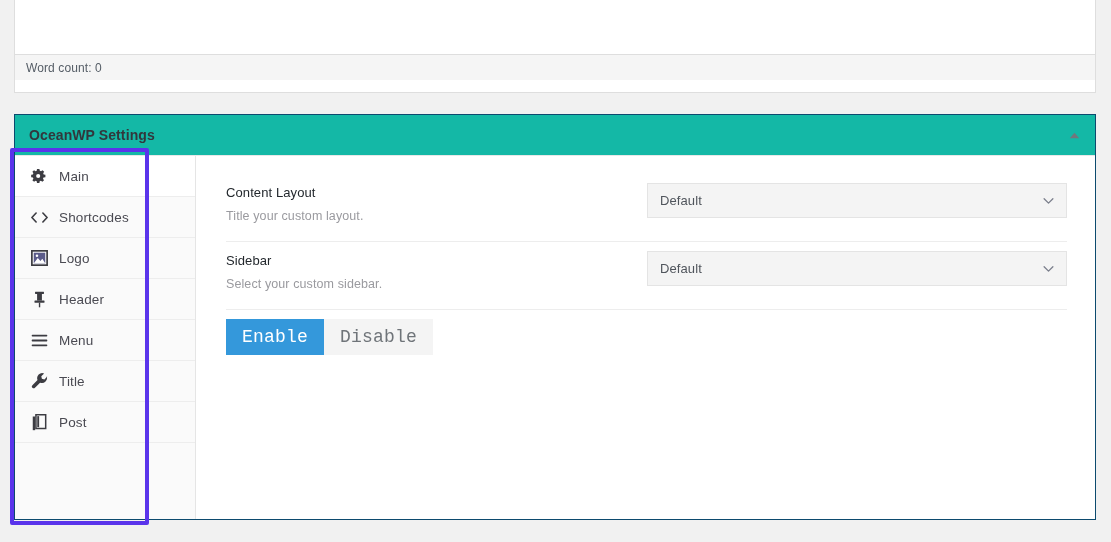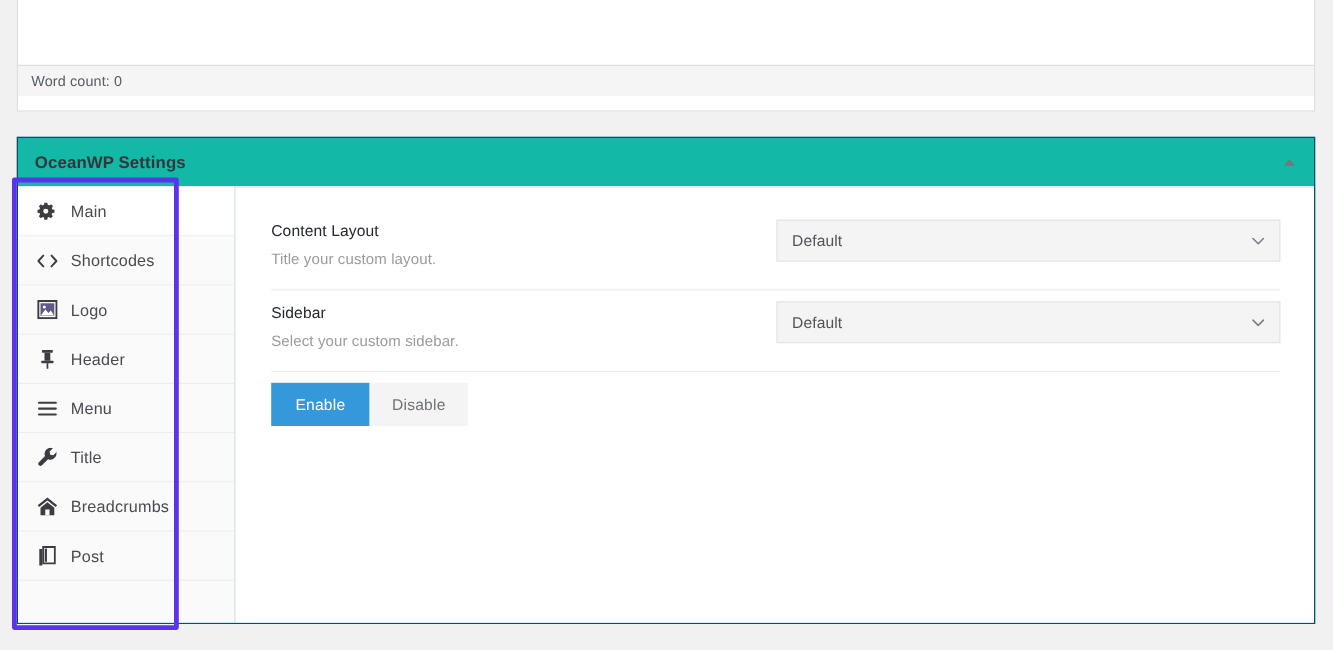--- a/index.html
+++ b/index.html
@@ -161,24 +161,25 @@
     right: 12px; top: 50%;
     transform: translateY(-50%);
     display: flex;
   }
 
   .btn-group { display: flex; }
   .btn-toggle {
     height: 36px;
     min-width: 82px;
     display: flex; align-items: center; justify-content: center;
-    font-size: 13px;
+    font-size: 18px;
     letter-spacing: 0.2px;
     cursor: pointer;
     padding: 0 16px;
+    font-family: Liberation Mono, monospace;
   }
   .btn-toggle.on {
     background: #3498db;
     color: #ffffff;
   }
   .btn-toggle.off {
     background: #f4f4f4;
     color: #6f7479;
   }
 
@@ -274,30 +275,20 @@
 
       <div class="nav-item">
         <span class="nav-icon">
           <svg width="17" height="17" viewBox="0 0 18 18" fill="#3c3c42" aria-hidden="true">
             <path d="M16.6 3.2a5.4 5.4 0 0 1-7 7L4.2 15.6a1.9 1.9 0 0 1-2.7-2.7L6.9 7.5a5.4 5.4 0 0 1 7-7l-3 3 .6 2.7 2.7.6 3-3z"></path>
           </svg>
         </span>
         <span class="nav-label">Title</span>
       </div>
 
-      <div class="nav-item">
-        <span class="nav-icon">
-          <svg width="17" height="16" viewBox="0 0 18 17" fill="#3c3c42" aria-hidden="true">
-            <path d="M9 0.6 L17.6 7.4 L16.3 9 L9 3.2 L1.7 9 L0.4 7.4 Z"></path>
-            <path d="M9 4.8 L15.1 9.6 V16.4 H2.9 V9.6 Z"></path>
-            <rect x="7.1" y="11.2" width="3.8" height="5.2" fill="#fafafa"></rect>
-          </svg>
-        </span>
-        <span class="nav-label">Breadcrumbs</span>
-      </div>
 
 
       <div class="nav-item">
         <span class="nav-icon">
           <svg width="15" height="17" viewBox="0 0 16 18" fill="#3c3c42" aria-hidden="true">
             <path d="M0.8 2.6 H3.4 V17.2 H0.8 Z"></path>
             <path d="M4.2 0.8 H14.6 V15.4 H4.2 Z" fill="none" stroke="#3c3c42" stroke-width="1.6"></path>
             <rect x="5.6" y="2.2" width="2.0" height="11.8" fill="#3c3c42"></rect>
           </svg>
         </span>

